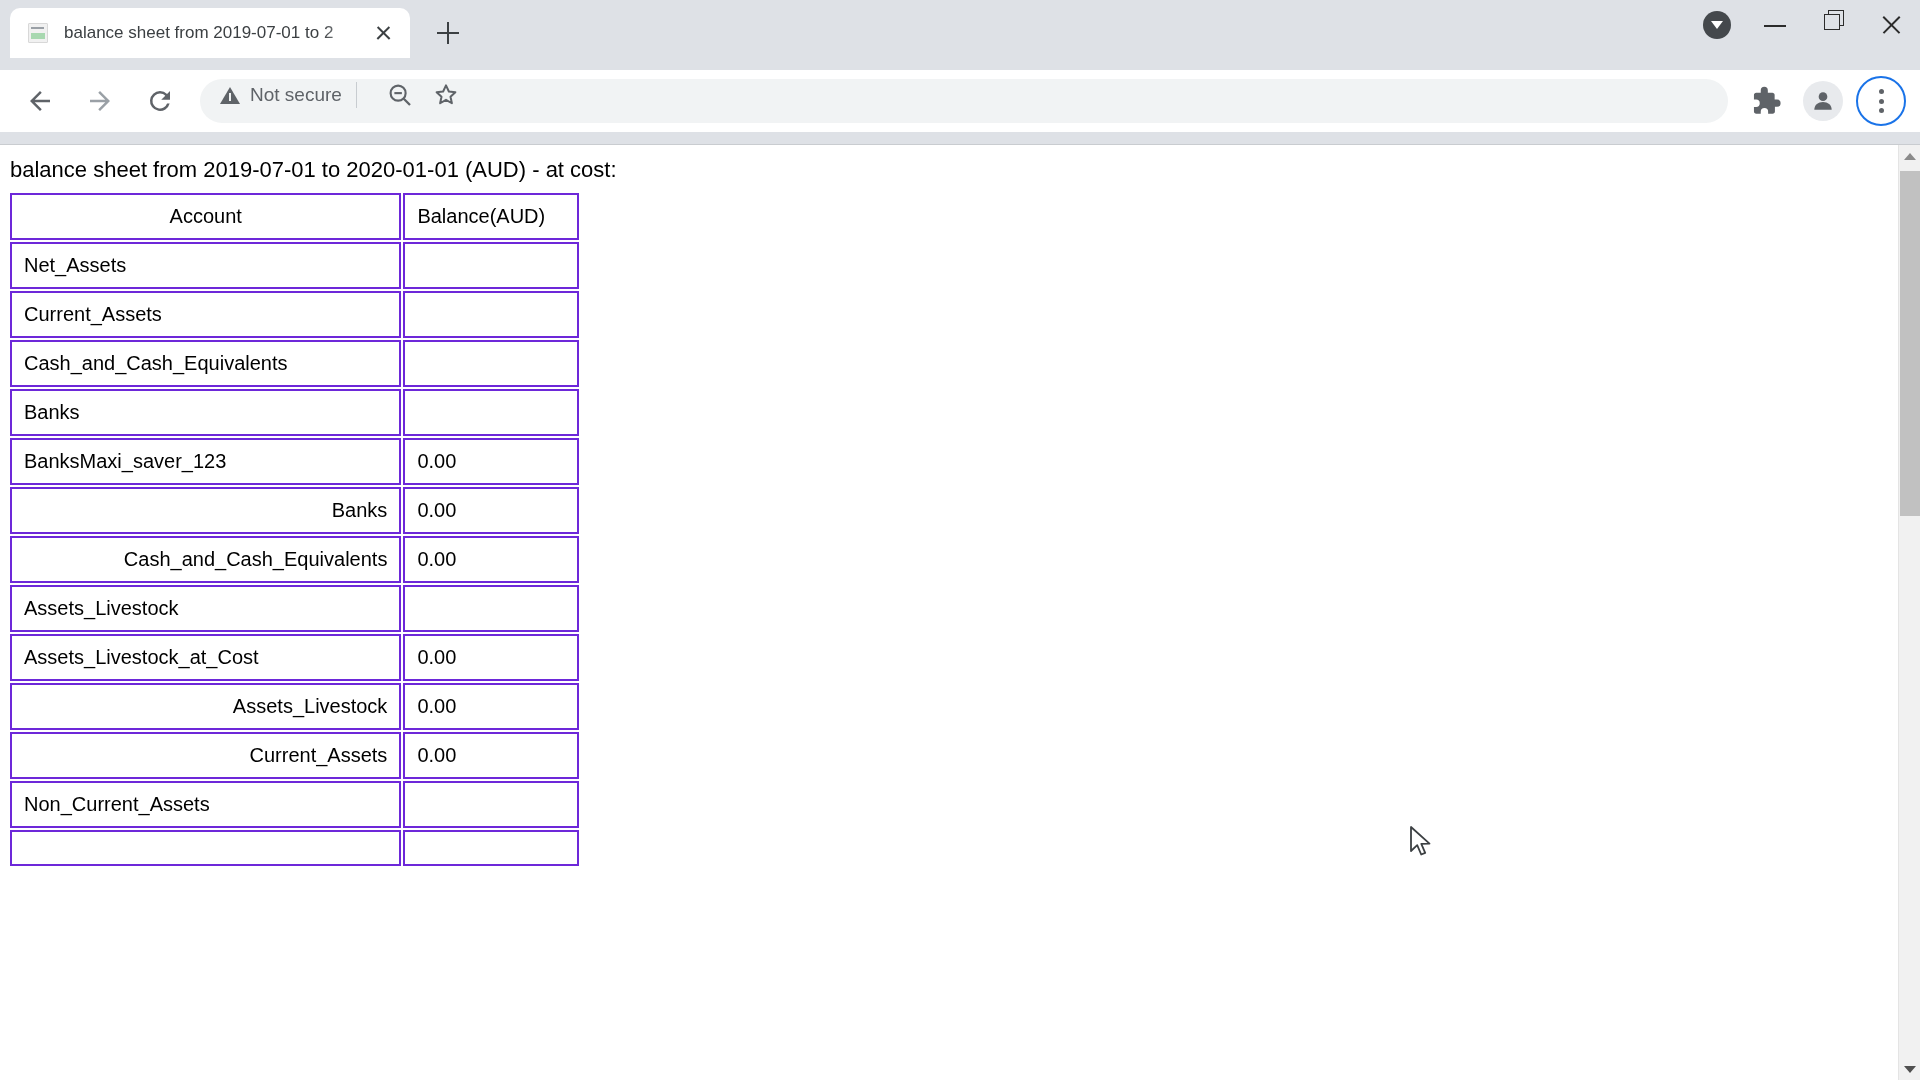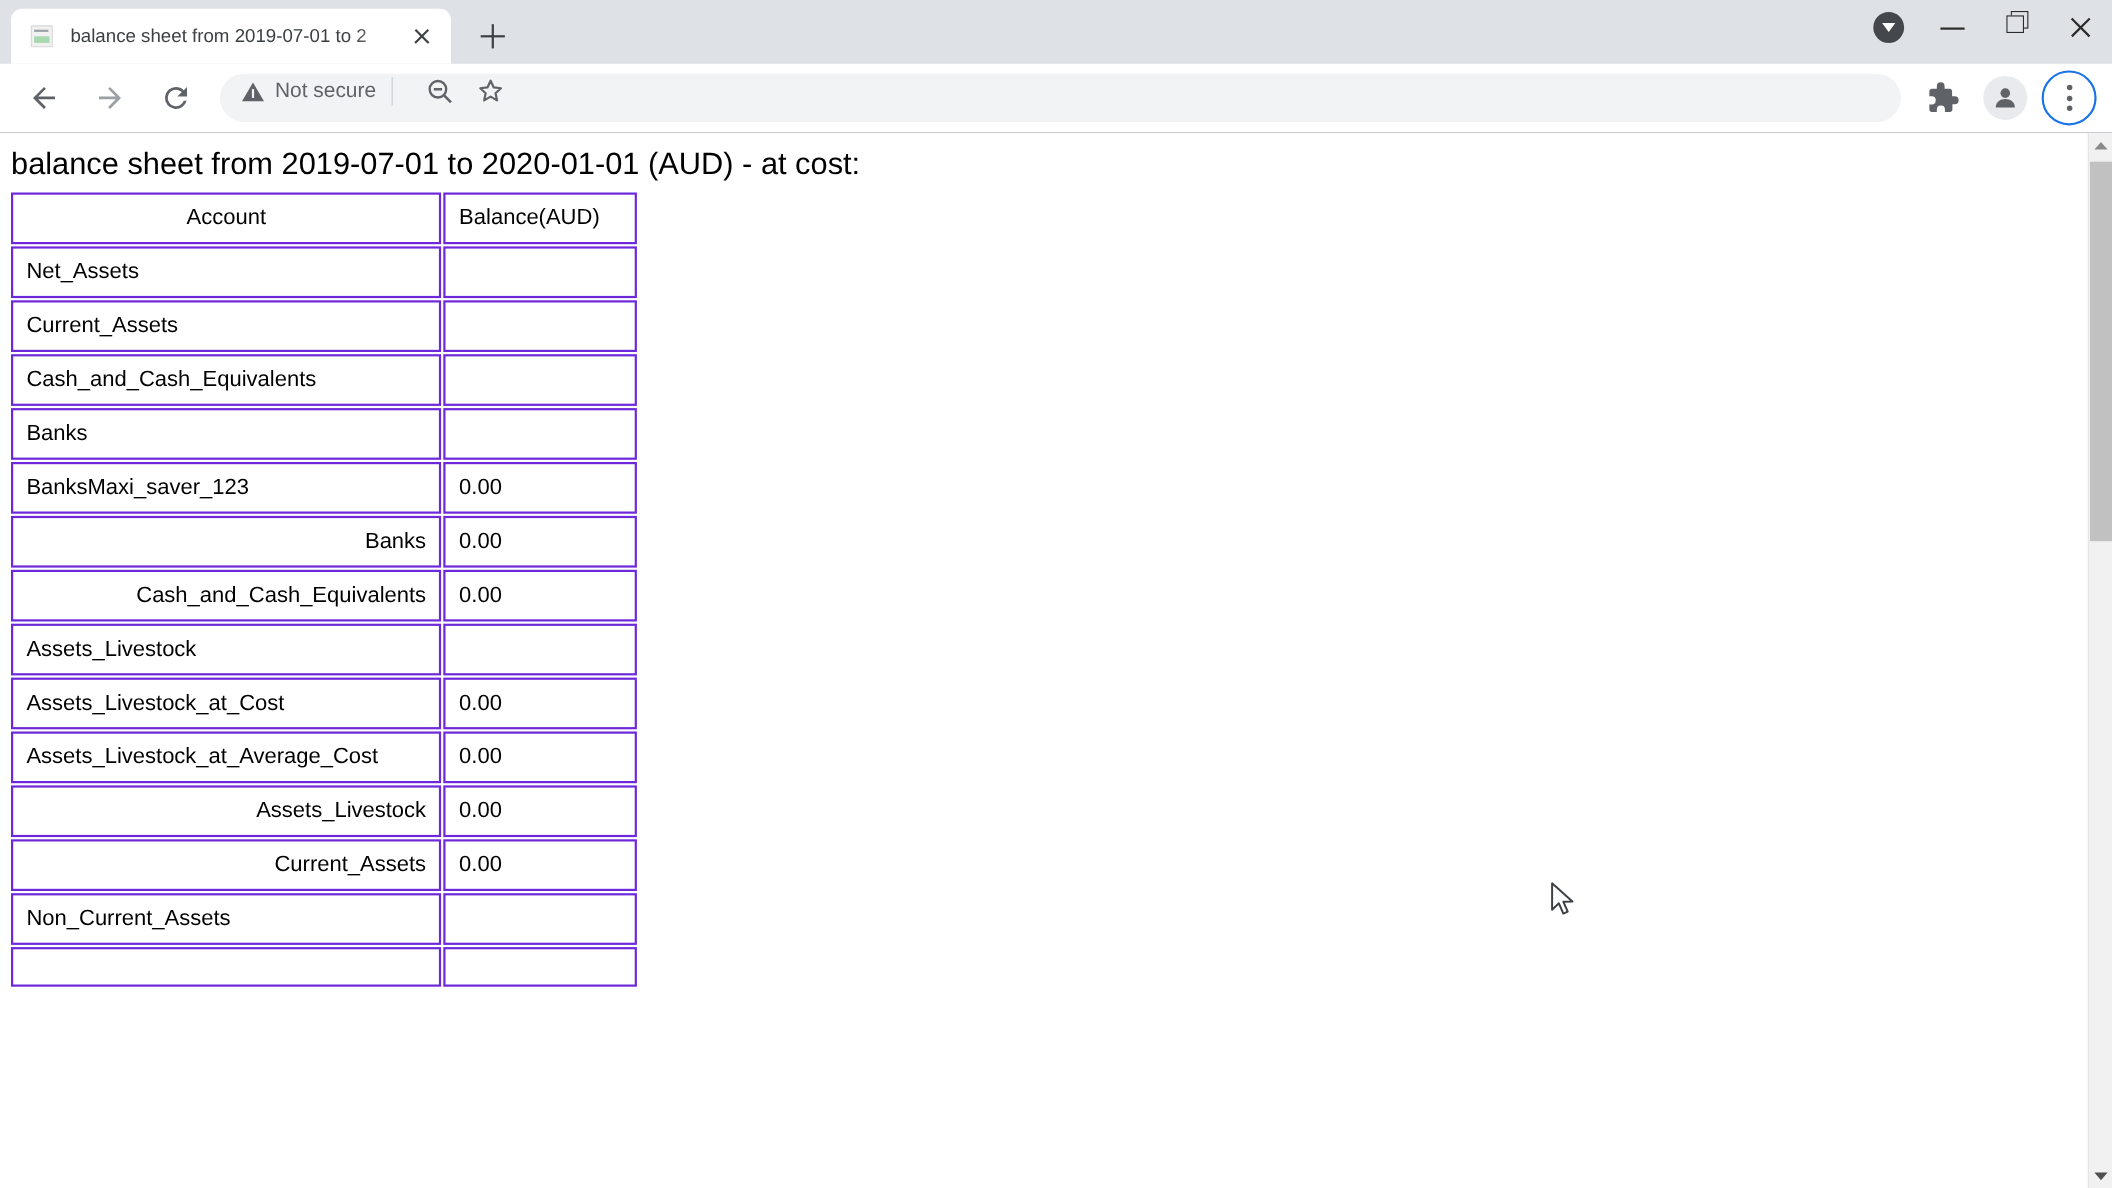--- a/index.html
+++ b/index.html
@@ -9,20 +9,21 @@
     overflow: hidden;
     font-family: "Liberation Sans", sans-serif;
     background: #ffffff;
   }
 
   
   #browser {
     width: 1920px; height: 1080px;
     display: flex; flex-direction: column;
     background: #dee1e6;
+    gap: 12px;
   }
 
   
   #tabstrip {
     height: 58px; min-height: 58px;
     background: #dee1e6;
     display: flex; align-items: flex-end;
     position: relative;
     padding-left: 10px;
   }
@@ -245,21 +246,21 @@
     overflow: hidden;
     border-top: 1px solid #c9ccd0;
   }
   #page {
     flex: 1 1 auto;
     overflow: hidden;
     padding: 8px 0 0 8px;
     position: relative;
   }
   #page-heading {
-    font-size: 28px;
+    font-size: 22px;
     color: #000000;
     margin: 4px 0 8px 2px;
     font-family: "Liberation Sans", sans-serif;
   }
 
   table#balance {
     border-collapse: separate;
     border-spacing: 2px;
     width: 573px;
     font-size: 20px;
@@ -456,24 +457,20 @@
             </tr>
             <tr>
               <td class="acct group">Assets_Livestock</td>
               <td class="bal nobal"></td>
             </tr>
             <tr>
               <td class="acct leaf">Assets_Livestock_at_Cost</td>
               <td class="bal">0.00</td>
             </tr>
             <tr>
-              <td class="acct leaf">Assets_Livestock_at_Average_Cost</td>
-              <td class="bal">0.00</td>
-            </tr>
-            <tr>
               <td class="acct total">Assets_Livestock</td>
               <td class="bal">0.00</td>
             </tr>
             <tr>
               <td class="acct total">Current_Assets</td>
               <td class="bal">0.00</td>
             </tr>
             <tr>
               <td class="acct group">Non_Current_Assets</td>
               <td class="bal nobal"></td>

